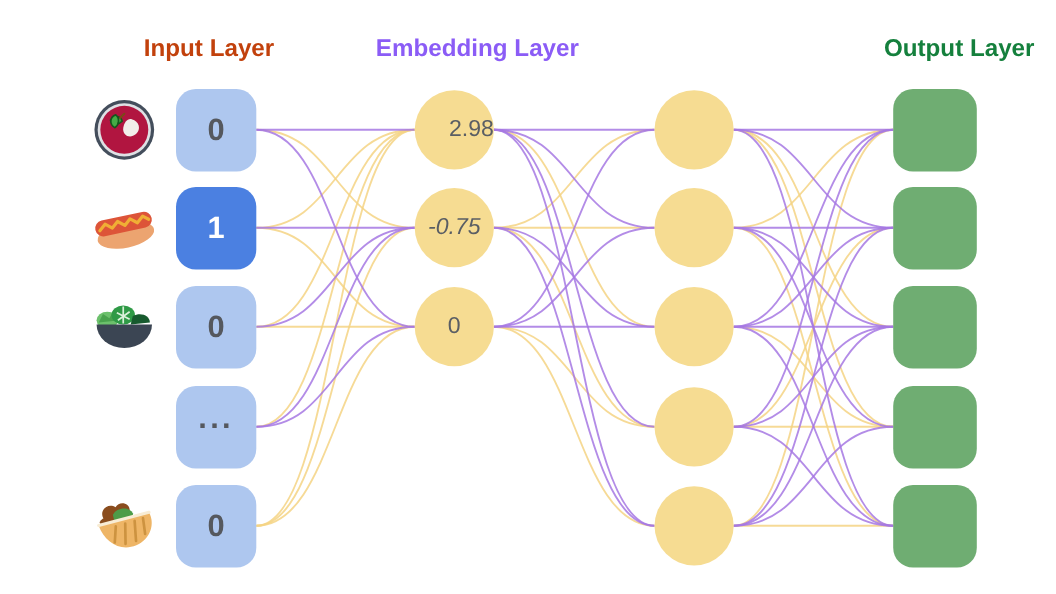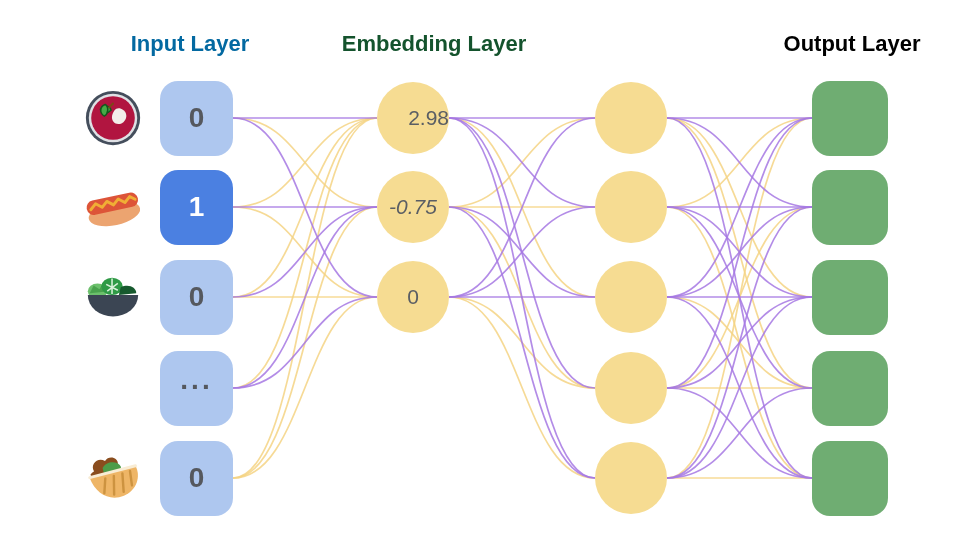--- a/index.html
+++ b/index.html
@@ -32,25 +32,25 @@
   .out-box    { width: 76px; height: 75px; border-radius: 18px; }
   .food-icon  { position: absolute; width: 62px; height: 62px; }
   .food-icon svg { width: 100%; height: 100%; display: block; }
   .dots { transform: translateY(-8px); letter-spacing: 3px; }
 </style>
 </head>
 <body>
 
 <div class="canvas">
 
-  <div class="layer-title" style="left: 190px; color: #0369a1;">Input Layer</div>
+  <div class="layer-title" style="left: 190px; color: #c2410c;">Input Layer</div>
 
-  <div class="layer-title" style="left: 434px; color: #14532d;">Embedding Layer</div>
+  <div class="layer-title" style="left: 434px; color: #8b5cf6;">Embedding Layer</div>
 
-  <div class="layer-title" style="left: 852px; color: #000000;">Output Layer</div>
+  <div class="layer-title" style="left: 872px; color: #15803d;">Output Layer</div>
 
   <svg id="edges-svg" width="960" height="540">
       <path d="M 233 118 C 305 118, 305 207, 377 207" fill="none" stroke="#F5D384" stroke-width="1.7" opacity="0.85"></path>
       <path d="M 233 207 C 305 207, 305 118, 377 118" fill="none" stroke="#F5D384" stroke-width="1.7" opacity="0.85"></path>
       <path d="M 233 207 C 305 207, 305 297, 377 297" fill="none" stroke="#F5D384" stroke-width="1.7" opacity="0.85"></path>
       <path d="M 233 297 C 305 297, 305 118, 377 118" fill="none" stroke="#F5D384" stroke-width="1.7" opacity="0.85"></path>
       <path d="M 233 297 C 305 297, 305 297, 377 297" fill="none" stroke="#F5D384" stroke-width="1.7" opacity="0.85"></path>
       <path d="M 233 388 C 305 388, 305 118, 377 118" fill="none" stroke="#F5D384" stroke-width="1.7" opacity="0.85"></path>
       <path d="M 233 478 C 305 478, 305 118, 377 118" fill="none" stroke="#F5D384" stroke-width="1.7" opacity="0.85"></path>
       <path d="M 233 478 C 305 478, 305 207, 377 207" fill="none" stroke="#F5D384" stroke-width="1.7" opacity="0.85"></path>

